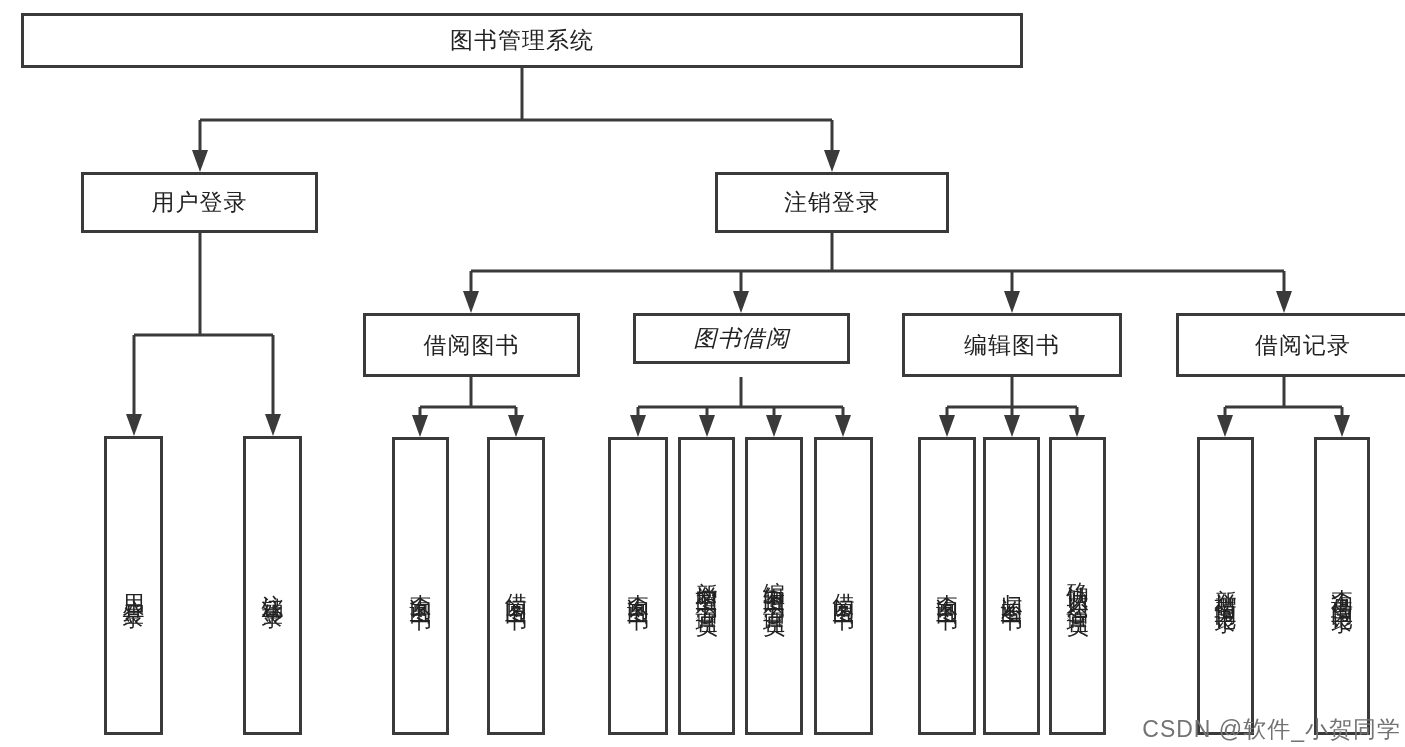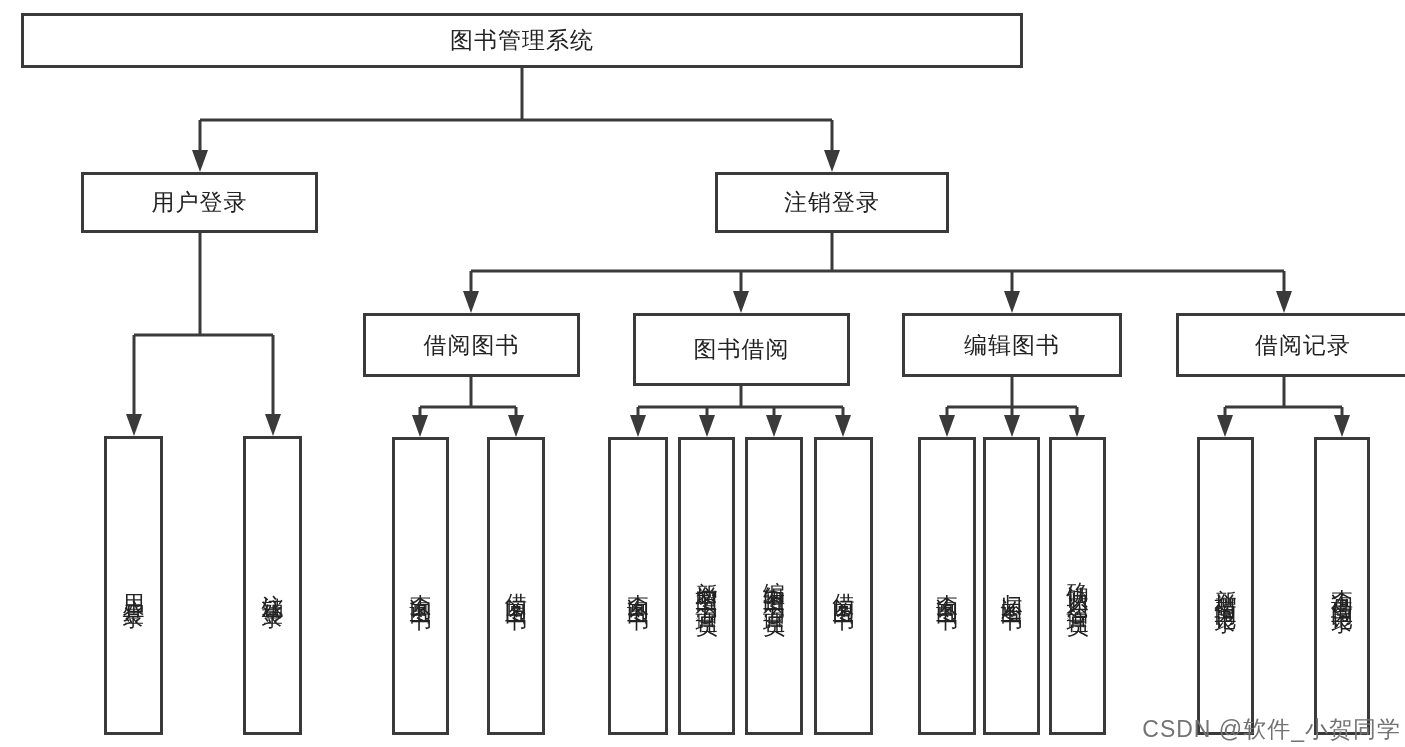--- a/index.html
+++ b/index.html
@@ -124,21 +124,21 @@
       <polygon points="1334,415 1350,415 1342,437"></polygon>
     </g>
   </svg>
 
   <div class="node h-node" style="left:21px; top:13px; width:1002px; height:55px;">图书管理系统</div>
 
   <div class="node h-node" style="left:81px; top:172px; width:237px; height:61px;">用户登录</div>
   <div class="node h-node" style="left:715px; top:172px; width:234px; height:61px;">注销登录</div>
 
   <div class="node h-node" style="left:363px; top:313px; width:217px; height:64px;">借阅图书</div>
-  <div class="node h-node" style="left:633px; top:313px; width:217px; height:73px;">图书借阅</div>
+  <div class="node h-node" style="left:633px; top:313px; width:217px; height:51px;font-style:italic;">图书借阅</div>
   <div class="node h-node" style="left:902px; top:313px; width:220px; height:64px;">编辑图书</div>
   <div class="node h-node" style="left:1176px; top:313px; width:254px; height:64px;">借阅记录</div>
 
   <div class="node v-node" style="left:104px; top:436px; width:59px; height:299px;">用户登录</div>
   <div class="node v-node" style="left:243px; top:436px; width:59px; height:299px;">注销登录</div>
 
   <div class="node v-node" style="left:392px; top:437px; width:57px; height:298px;">查询图书</div>
   <div class="node v-node" style="left:487px; top:437px; width:58px; height:298px;">借阅图书</div>
 
   <div class="node v-node" style="left:608px; top:437px; width:60px; height:298px;">查询图书</div>

